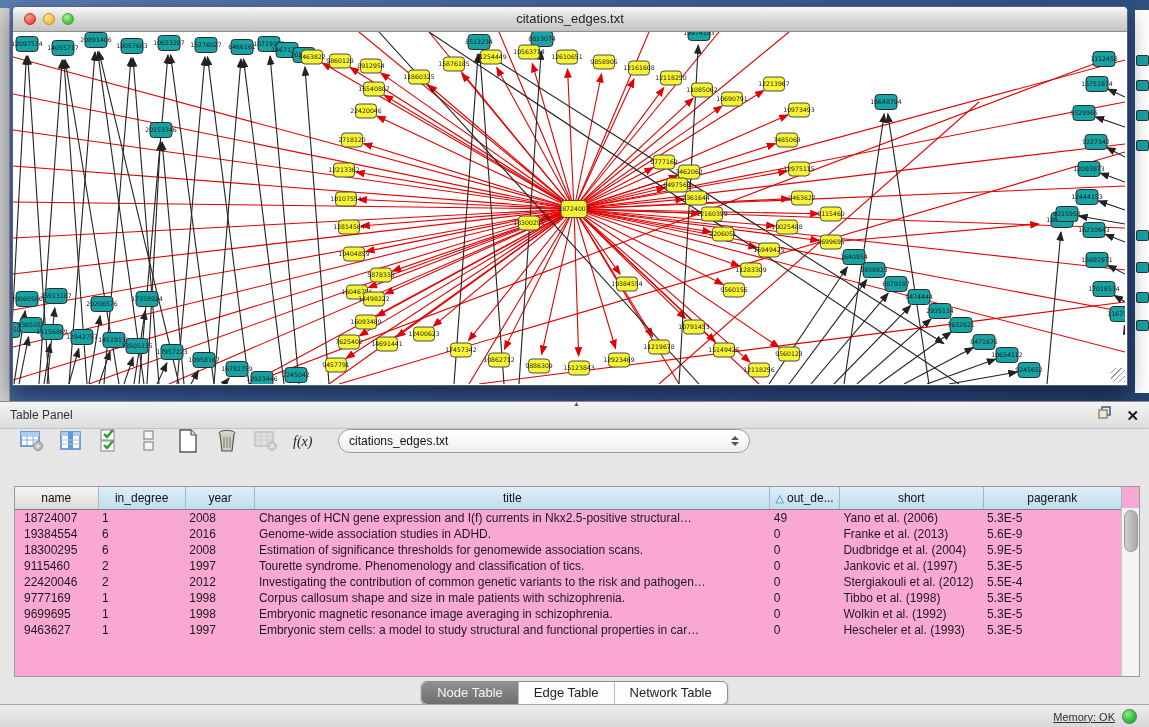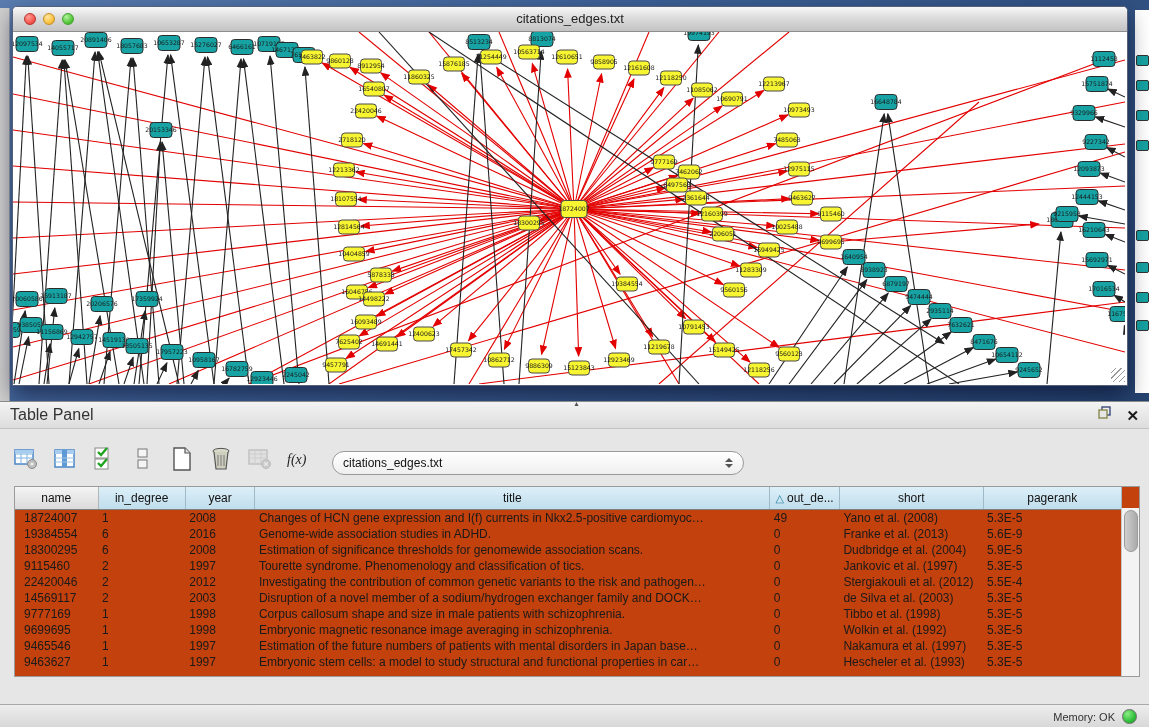--- a/index.html
+++ b/index.html
@@ -31,55 +31,55 @@
   .canvas{position:relative;height:352px;background:#fff;overflow:hidden;}
   .canvas svg{position:absolute;left:0;top:0;}
   .grip{position:absolute;right:2px;bottom:2px;width:14px;height:14px;
     background:repeating-linear-gradient(135deg,transparent 0 3px,#9a9a9a 3px 4px);}
   
   .table-panel{position:absolute;left:0;top:401px;width:1149px;height:326px;
     background:#e6e6e6;border-top:1px solid #8a8a8a;}
   .panel-header{height:26px;display:flex;align-items:center;padding:0 10px;
     background:linear-gradient(#f3f3f3,#dddddd);border-bottom:1px solid #c2c2c2;position:relative;}
   .panel-handle{position:absolute;left:50%;top:-3px;font-size:8px;color:#555;}
-  .panel-title{font-size:16px;color:#333;}
+  .panel-title{font-size:12px;color:#333;}
   .panel-header-icons{margin-left:auto;display:flex;align-items:center;gap:14px;}
   .close-x{font-size:15px;font-weight:bold;color:#1a1a1a;line-height:1;cursor:default;}
-  .toolbar{height:46px;display:flex;align-items:flex-end;padding-left:12px;gap:11px;}
+  .toolbar{height:46px;display:flex;align-items:flex-start;padding-left:18px;gap:11px;}
   .tool-btn{width:28px;height:28px;display:flex;align-items:center;justify-content:center;}
   .combo{width:390px;height:22px;border:1px solid #9a9a9a;border-radius:12px;
     background:linear-gradient(#ffffff,#efefef);display:flex;align-items:center;
     justify-content:space-between;padding:0 10px;font-size:12px;color:#111;margin-left:8px;}
   .combo-arrows{display:flex;flex-direction:column;gap:2px;}
   .combo-arrows i{display:block;width:0;height:0;border-left:4px solid transparent;border-right:4px solid transparent;}
   .combo-arrows i.up{border-bottom:4px solid #555;}
   .combo-arrows i.down{border-top:4px solid #555;}
   .table-wrap{position:absolute;left:14px;right:9px;top:84px;height:189px;
-    border:1px solid #9a9a9a;background:#c2410c;overflow:hidden;}
+    border:1px solid #9a9a9a;background:#f9a8d4;overflow:hidden;}
   table.data{border-collapse:collapse;table-layout:fixed;width:1107px;font-size:12px;}
   table.data th{height:20px;font-weight:normal;text-align:center;color:#111;
     background:linear-gradient(#dcefF8,#c0ddec);
     border-right:1px solid #9fb9c6;border-bottom:1px solid #7f7f7f;overflow:hidden;white-space:nowrap;}
   table.data th.first{background:linear-gradient(#f5f5f5,#dadada);border-right:1px solid #b5b5b5;}
   table.data th .sort{color:#1e7f9e;margin-right:3px;font-size:11px;}
   table.data td{height:16px;line-height:16px;padding:0 4px;white-space:nowrap;overflow:hidden;color:#1a1a1a;}
   table.data td.c-name{padding-left:9px;}
   .vscroll{position:absolute;right:0;top:21px;bottom:0;width:17px;background:#f3f3f3;border-left:1px solid #c9c9c9;}
   .vthumb{position:absolute;top:2px;left:2px;width:12px;height:40px;border-radius:7px;
     background:linear-gradient(90deg,#cfcfcf,#aaaaaa);border:1px solid #9a9a9a;}
   .tabs-row{position:absolute;left:0;right:0;top:279px;display:flex;justify-content:center;}
   .seg{display:flex;height:22px;border:1px solid #8f8f8f;border-radius:6px;overflow:hidden;
     background:#fdfdfd;box-shadow:0 1px 2px rgba(0,0,0,.3);}
   .seg .tab{font-size:13px;padding:0 15px;line-height:21px;color:#222;border-left:1px solid #b8b8b8;}
   .seg .tab:first-child{border-left:none;}
   .seg .tab.sel{background:linear-gradient(#909090,#6e6e6e);color:#f5f5f5;}
   .statusbar{position:absolute;left:0;right:0;bottom:0;height:23px;
     background:linear-gradient(#ededed,#d7d7d7);border-top:1px solid #a8a8a8;
     display:flex;align-items:center;justify-content:flex-end;gap:7px;padding-right:12px;
-    font-size:11px;color:#333;}
+    font-size:11px;color:#333;text-decoration:underline;}
   .mem-dot{width:13px;height:13px;border-radius:50%;
     background:radial-gradient(circle at 35% 30%,#8bed84,#2fbf3a 60%,#1f9e2c);border:1px solid #6a6a6a;}
 </style>
 </head>
 <body>
 
 <div class="desktop">
   <div class="left-strip"></div>
   <div class="right-strip" id="right-strip">
       <div class="strip-node" style="top: 45px;"></div>
@@ -592,23 +592,23 @@
             <th><span class="sort">△</span><span>out_de...</span></th>
             <th><span>short</span></th>
             <th><span>pagerank</span></th>
           </tr>
         </thead>
       <tbody id="table-body">
           <tr>
             <td class="c-name">18724007</td>
             <td>1</td>
             <td>2008</td>
-            <td>Changes of HCN gene expression and I(f) currents in Nkx2.5-positive cardiomyoc…</td>
+            <td>Changes of HCN gene expression and I(f) currents in Nkx2.5-positive structural…</td>
             <td>49</td>
-            <td>Yano et al. (2008)</td>
+            <td>Yano et al. (2006)</td>
             <td>5.3E-5</td>
           </tr>
           <tr>
             <td class="c-name">19384554</td>
             <td>6</td>
             <td>2016</td>
             <td>Genome-wide association studies in ADHD.</td>
             <td>0</td>
             <td>Franke et al. (2013)</td>
             <td>5.6E-9</td>
@@ -634,69 +634,58 @@
           <tr>
             <td class="c-name">22420046</td>
             <td>2</td>
             <td>2012</td>
             <td>Investigating the contribution of common genetic variants to the risk and pathogen…</td>
             <td>0</td>
             <td>Stergiakouli et al. (2012)</td>
             <td>5.5E-4</td>
           </tr>
           <tr>
-            <td class="c-name">14569117</td>
-            <td>2</td>
-            <td>2003</td>
-            <td>Disruption of a novel member of a sodium/hydrogen exchanger family and DOCK…</td>
-            <td>0</td>
-            <td>de Silva et al. (2003)</td>
-            <td>5.3E-5</td>
-          </tr>
-          <tr>
             <td class="c-name">9777169</td>
             <td>1</td>
             <td>1998</td>
             <td>Corpus callosum shape and size in male patients with schizophrenia.</td>
             <td>0</td>
             <td>Tibbo et al. (1998)</td>
             <td>5.3E-5</td>
           </tr>
           <tr>
             <td class="c-name">9699695</td>
             <td>1</td>
             <td>1998</td>
             <td>Embryonic magnetic resonance image averaging in schizophrenia.</td>
             <td>0</td>
             <td>Wolkin et al. (1992)</td>
             <td>5.3E-5</td>
           </tr>
           <tr>
-            <td class="c-name">9465546</td>
-            <td>1</td>
-            <td>1997</td>
-            <td>Estimation of the future numbers of patients with mental disorders in Japan base…</td>
-            <td>0</td>
-            <td>Nakamura et al. (1997)</td>
-            <td>5.3E-5</td>
-          </tr>
-          <tr>
             <td class="c-name">9463627</td>
             <td>1</td>
             <td>1997</td>
             <td>Embryonic stem cells: a model to study structural and functional properties in car…</td>
             <td>0</td>
             <td>Hescheler et al. (1993)</td>
             <td>5.3E-5</td>
           </tr>
         </tbody>
     </table>
     <div class="vscroll">
       <div class="vthumb"></div>
     </div>
   </div>
 
+  <div class="tabs-row">
+    <div class="seg" id="seg-tabs">
+        <div class="tab sel">Node Table</div>
+        <div class="tab">Edge Table</div>
+        <div class="tab">Network Table</div>
+      </div>
+  </div>
 
   <div class="statusbar">
     <span>Memory: OK</span>
     <span class="mem-dot"></span>
   </div>
 </div>
 
 </body></html>

